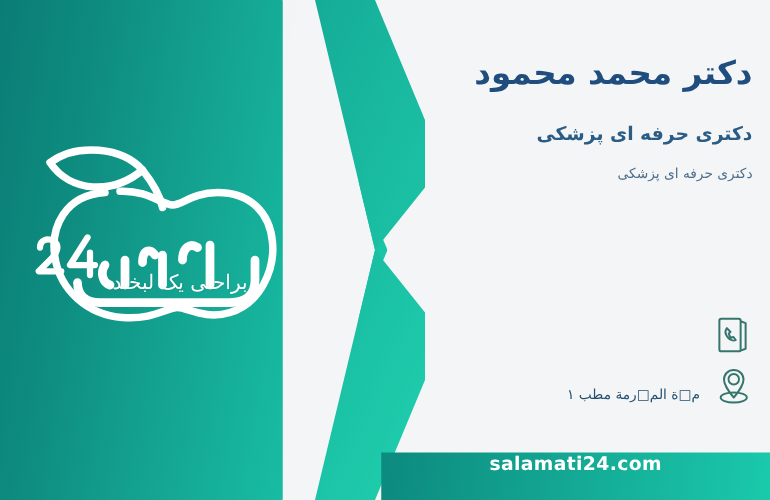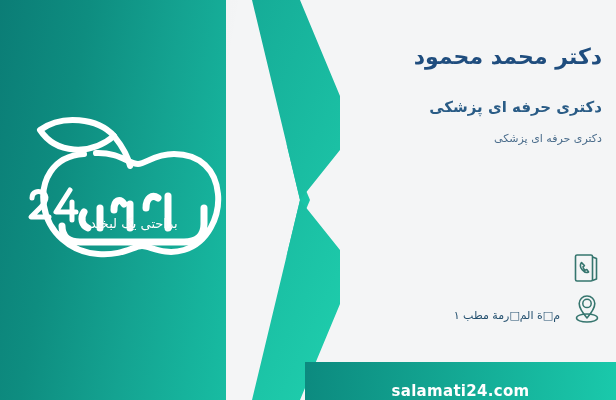--- a/index.html
+++ b/index.html
@@ -52,21 +52,21 @@
 
   
   .logo{
     position:absolute;left:18px;top:112px;width:220px;height:160px;
     color:#ffffff;
   }
   .logo svg{display:block;width:220px;height:160px;}
   .logo-tagline{
     position:absolute;right:0px;top:104px;width:210px;
     text-align:left;
-    color:#ffffff;font-size:13px;letter-spacing:.5px;
+    color:#ffffff;font-size:16px;letter-spacing:.5px;
     direction:rtl;
     padding-left:62px;
     box-sizing:border-box;
     text-shadow:0 0 2px rgba(0,0,0,.10);
   }
   .logo-url{
     position:absolute;left:0;top:124px;width:220px;
     text-align:center;
     color:#ffffff;font-size:17px;font-weight:bold;
     letter-spacing:.2px;direction:ltr;
@@ -74,21 +74,21 @@
 
   
   .right{
     position:absolute;left:318px;top:0;width:298px;height:400px;
     direction:rtl;
   }
   .doc-name{
     position:absolute;right:14px;top:44px;width:270px;
     text-align:right;
     color:#1f4d7e;
-    font-size:22px;font-weight:bold;
+    font-size:26px;font-weight:bold;
     line-height:1.2;
     white-space:nowrap;
   }
   .doc-spec{
     position:absolute;right:14px;top:98px;width:270px;
     text-align:right;
     color:#2a5c86;
     font-size:15px;font-weight:bold;
     line-height:1.3;
   }
@@ -117,21 +117,21 @@
   .ctext{
     color:#24506f;font-size:11px;direction:rtl;text-align:right;
     white-space:nowrap;
     margin-top:15px;
   }
 
   
   .footer{
     position:absolute;left:305px;top:362px;width:311px;height:38px;
     background:linear-gradient(95deg,#0c8a7f 0%,#13a692 45%,#1ac9ab 100%);
-    display:flex;align-items:flex-end;justify-content:center;
+    display:flex;align-items:flex-start;justify-content:center;
   }
   .footer-text{
     color:#ffffff;font-size:15px;font-weight:bold;letter-spacing:.3px;
     direction:ltr;
   }
 </style>
 </head>
 <body>
 
 <div class="card">

